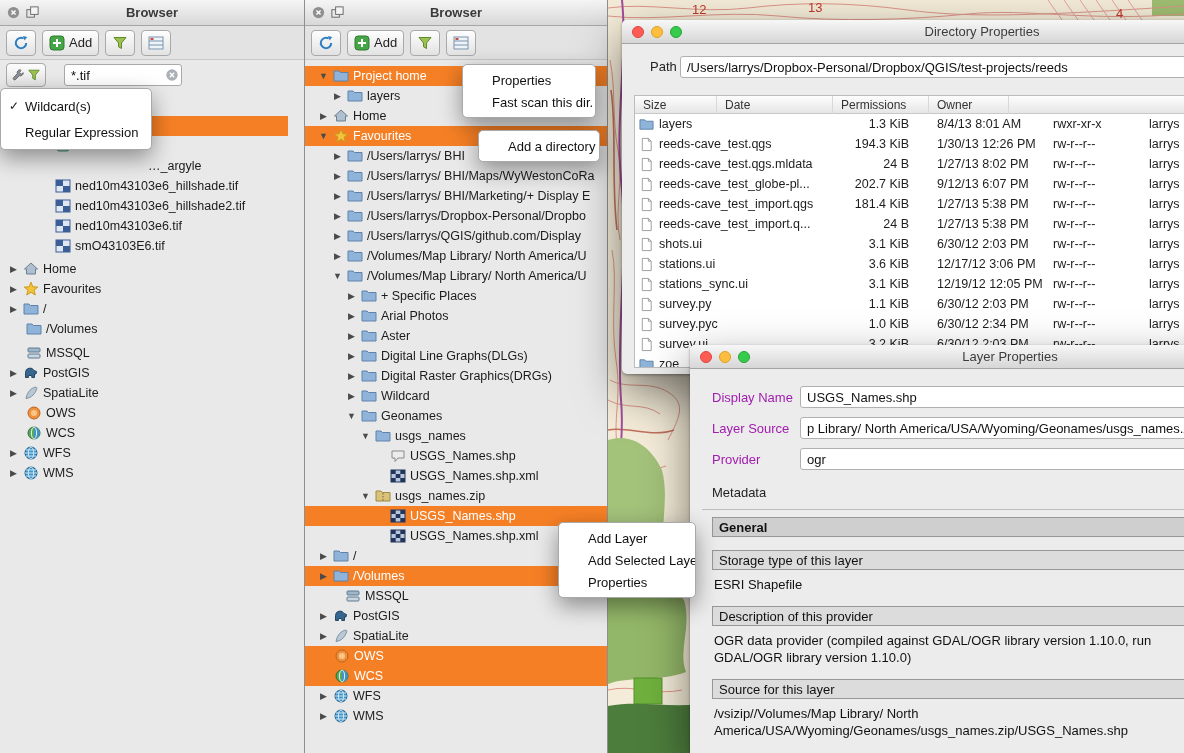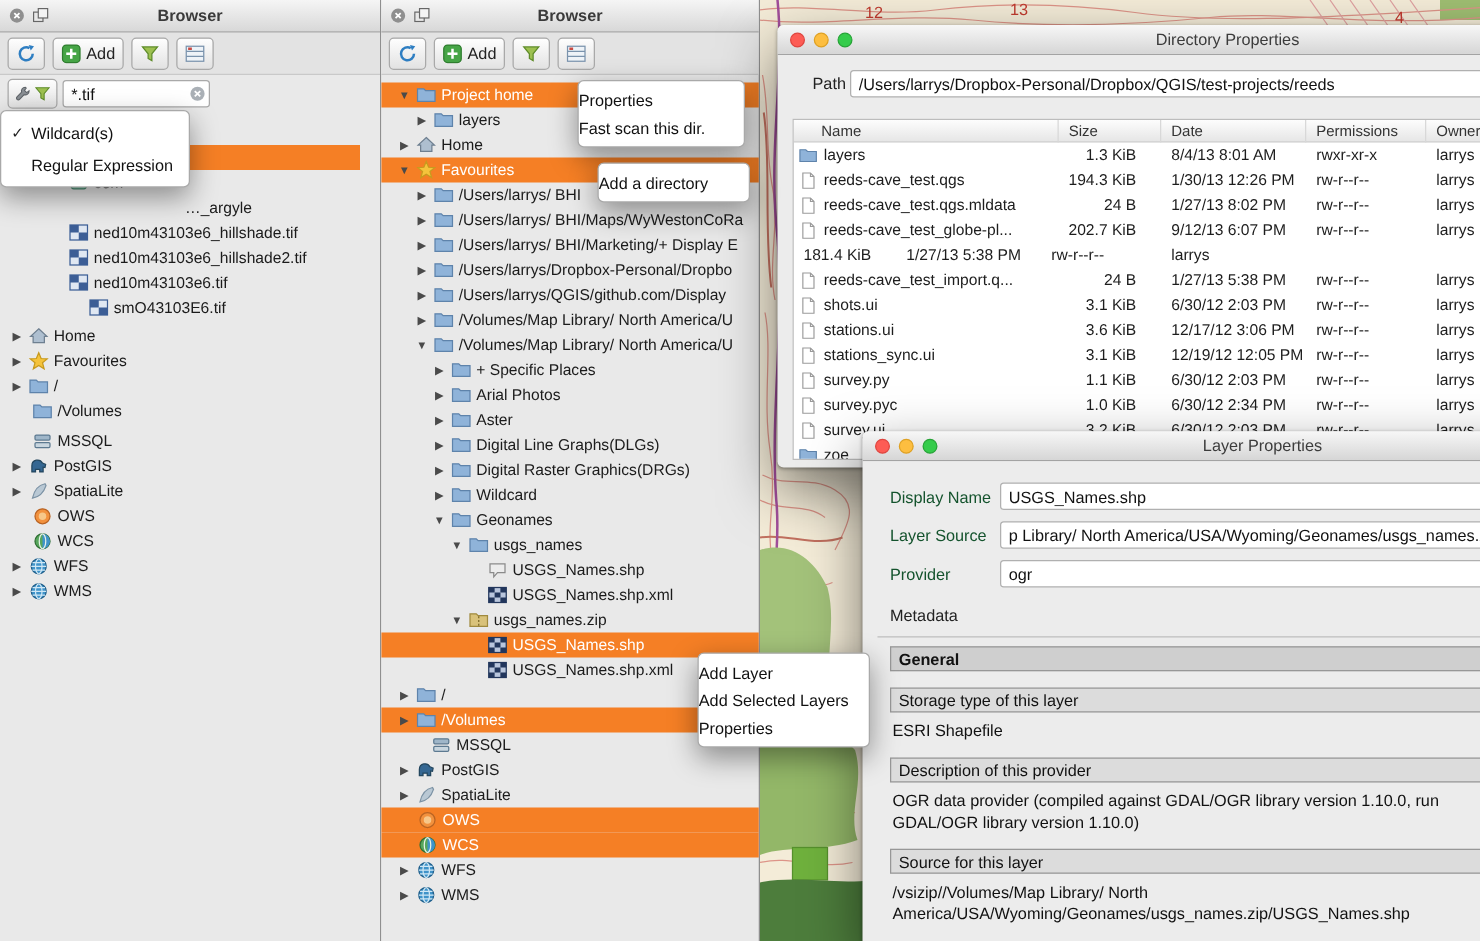--- a/index.html
+++ b/index.html
@@ -18,21 +18,21 @@
   #mid-panel{left:305px;width:303px}
   .panel-titlebar{height:26px;background:linear-gradient(#f5f5f5,#d8d8d8);border-bottom:1px solid #a6a6a6;position:relative}
   .pt-title{position:absolute;left:0;right:0;top:0;line-height:25px;text-align:center;font-size:13px;font-weight:bold;color:#3a3a3a}
   .pt-ico{position:absolute;top:5px;width:15px;height:15px}
   .pt-ico svg{width:15px;height:15px;display:block}
   .pt-close{left:6px}.pt-float{left:25px}
   .panel-toolbar{height:34px;display:flex;align-items:center;gap:6px;padding:0 6px;background:#e3e3e3;border-bottom:1px solid #c9c9c9}
   .tbtn{height:26px;min-width:28px;border:1px solid #a9a9a9;border-radius:4px;background:linear-gradient(#fefefe,#e2e2e2);display:flex;align-items:center;justify-content:center;padding:0 6px;gap:4px;font-size:13px;color:#222;cursor:default}
   .tbtn .tbi{width:16px;height:16px}
   .tbtn .tbi svg{width:16px;height:16px;display:block}
-  .filter-row{height:30px;display:flex;align-items:center;padding:0 6px;gap:4px}
+  .filter-row{height:30px;display:flex;align-items:center;padding:0 6px;gap:18px}
   .fob{height:24px;border:1px solid #a9a9a9;border-radius:4px;background:linear-gradient(#fdfdfd,#e3e3e3);display:flex;align-items:center;padding:0 4px;gap:2px}
   .fob .tbi{width:14px;height:14px}
   .fob .tbi svg{width:14px;height:14px;display:block}
   .filter-wrap{position:relative;width:118px;height:22px}
   .filter-wrap input{width:100%;height:22px;border:1px solid #a9a9a9;border-radius:3px;background:#fff;font-family:"Liberation Sans",sans-serif;font-size:13px;padding:0 20px 0 6px;color:#111}
   .clear-ic{position:absolute;right:3px;top:4px;width:14px;height:14px}
   .clear-ic svg{width:14px;height:14px;display:block}
 
   
   .tree{position:absolute;left:0;font-size:12.5px;color:#1b1b1b}
@@ -44,21 +44,21 @@
   .tw{width:11px;flex:none;text-align:center;font-size:9px;color:#4a4a4a}
   .ticon{width:16px;height:16px;flex:none}
   .ticon svg{width:16px;height:16px;display:block}
   .tlabel{white-space:nowrap;color:#1b1b1b}
   .sel .tlabel{color:#fff}
 
   
   .menu{position:absolute;background:#fff;border:1px solid #a9a9a9;border-radius:5px;box-shadow:0 8px 22px rgba(0,0,0,.4);padding:4px 0;z-index:60;font-size:13px;color:#111;overflow:hidden}
   .menu-item{display:flex;align-items:center;padding:0 12px 0 8px;white-space:nowrap}
   .menu.checks .menu-item{height:26px}
-  .menu.plain .menu-item{height:22px;padding-left:0}
+  .menu.plain .menu-item{height:22px;padding-left:29px}
   .mcheck{width:16px;flex:none;font-size:12px;color:#222}
   #filter-menu{left:0;top:88px;width:152px}
   #menu-directory{left:462px;top:64px;width:134px}
   #menu-favourites{left:478px;top:130px;width:122px}
   #menu-layer{left:558px;top:522px;width:138px}
 
   
   .dialog{position:absolute;background:#ececec;border-radius:5px;box-shadow:0 18px 45px rgba(0,0,0,.5),0 1px 3px rgba(0,0,0,.35)}
   #dir-dialog{left:622px;top:20px;width:720px;height:354px;z-index:20}
   #layer-dialog{left:690px;top:345px;width:640px;height:410px;z-index:30;border-radius:5px 5px 0 0}
@@ -80,21 +80,21 @@
   .td{display:flex;align-items:center;height:20px;white-space:nowrap;overflow:hidden}
   .c0{width:212px}.c1{width:82px}.c2{width:116px}.c3{width:96px}.c4{width:80px}
   .td.c0{padding-left:4px;gap:5px}
   .td.c1{justify-content:flex-end;padding-right:20px}
   .td.c2,.td.c3,.td.c4{padding-left:8px}
   .ficon{width:15px;height:15px;flex:none}
   .ficon svg{width:15px;height:15px;display:block}
 
   .lp-fields{position:absolute;left:22px;top:40px}
   .lp-row{display:flex;align-items:center;height:24px;margin-bottom:7px}
-  .lp-label{width:88px;font-size:13px;color:#14532d;flex:none;white-space:nowrap}
+  .lp-label{width:88px;font-size:13px;color:#a21caf;flex:none;white-space:nowrap}
   .lp-row input{width:520px;height:22px;border:1px solid #b0b0b0;border-radius:3px;background:#fff;font-family:"Liberation Sans",sans-serif;font-size:13px;padding:0 6px;color:#111}
   .meta-label{position:absolute;left:22px;top:140px;font-size:13px;color:#222}
   .meta-sep{position:absolute;left:12px;top:164px;width:1300px;height:1px;background:#bdbdbd}
   #meta-view{position:absolute;left:22px;top:172px;width:1240px}
   .meta-band{height:20px;display:flex;align-items:center;padding:0 6px;background:#dcdcdc;border:1px solid #979797;font-size:13px;color:#111;margin:13px 0 6px}
   .meta-band:first-child{margin-top:0}
   .meta-band.hdr{font-weight:bold;background:#cfcfcf}
   .meta-line{font-size:13px;line-height:17px;white-space:nowrap;color:#111;padding-left:2px}
 </style>
 </head>
@@ -270,21 +270,21 @@
               <svg viewBox="0 0 16 16">
                 <rect x="1" y="2" width="14" height="12" fill="#dfe7f2" stroke="#3c5e96"></rect>
                 <rect x="1" y="2" width="7" height="6" fill="#3c5e96"></rect>
                 <rect x="8" y="8" width="7" height="6" fill="#3c5e96"></rect>
               </svg>
             </span>
             <span class="tlabel">ned10m43103e6.tif</span>
           </div>
         </div>
         <div class="tree-row">
-          <div class="row-inner" style="padding-left: 71px;">
+          <div class="row-inner" style="padding-left: 55px;">
             <span class="ticon">
               <svg viewBox="0 0 16 16">
                 <rect x="1" y="2" width="14" height="12" fill="#dfe7f2" stroke="#3c5e96"></rect>
                 <rect x="1" y="2" width="7" height="6" fill="#3c5e96"></rect>
                 <rect x="8" y="8" width="7" height="6" fill="#3c5e96"></rect>
               </svg>
             </span>
             <span class="tlabel">smO43103E6.tif</span>
           </div>
         </div>
@@ -892,21 +892,20 @@
         <span class="light red"></span>
         <span class="light yellow"></span>
         <span class="light green"></span>
       </span>
       <span>Directory Properties</span>
     </div>
     <span class="path-label">Path</span>
     <input class="path-input" type="text" value="/Users/larrys/Dropbox-Personal/Dropbox/QGIS/test-projects/reeds" style="">
     <div class="dir-table">
       <div class="tbl-head" id="dir-table-head">
-          <div class="th c0">Name</div>
           <div class="th c1">Size</div>
           <div class="th c2">Date</div>
           <div class="th c3">Permissions</div>
           <div class="th c4">Owner</div>
         </div>
       <div id="dir-table-body">
           <div class="tbl-row">
             <div class="td c0">
               <span class="ficon">
                 <svg viewBox="0 0 16 16">
@@ -959,20 +958,29 @@
                 </svg>
               </span>
               <span>reeds-cave_test_globe-pl...</span>
             </div>
             <div class="td c1">202.7 KiB</div>
             <div class="td c2">9/12/13 6:07 PM</div>
             <div class="td c3">rw-r--r--</div>
             <div class="td c4">larrys</div>
           </div>
           <div class="tbl-row">
+            <div class="td c0">
+              <span class="ficon">
+                <svg viewBox="0 0 16 16">
+                  <path d="M3.5 1.5 H10 L13 4.5 V14.5 H3.5 Z" fill="#fff" stroke="#9a9a9a"></path>
+                  <path d="M10 1.5 V4.5 H13" fill="none" stroke="#9a9a9a"></path>
+                </svg>
+              </span>
+              <span>reeds-cave_test_import.qgs</span>
+            </div>
             <div class="td c1">181.4 KiB</div>
             <div class="td c2">1/27/13 5:38 PM</div>
             <div class="td c3">rw-r--r--</div>
             <div class="td c4">larrys</div>
           </div>
           <div class="tbl-row">
             <div class="td c0">
               <span class="ficon">
                 <svg viewBox="0 0 16 16">
                   <path d="M3.5 1.5 H10 L13 4.5 V14.5 H3.5 Z" fill="#fff" stroke="#9a9a9a"></path>

